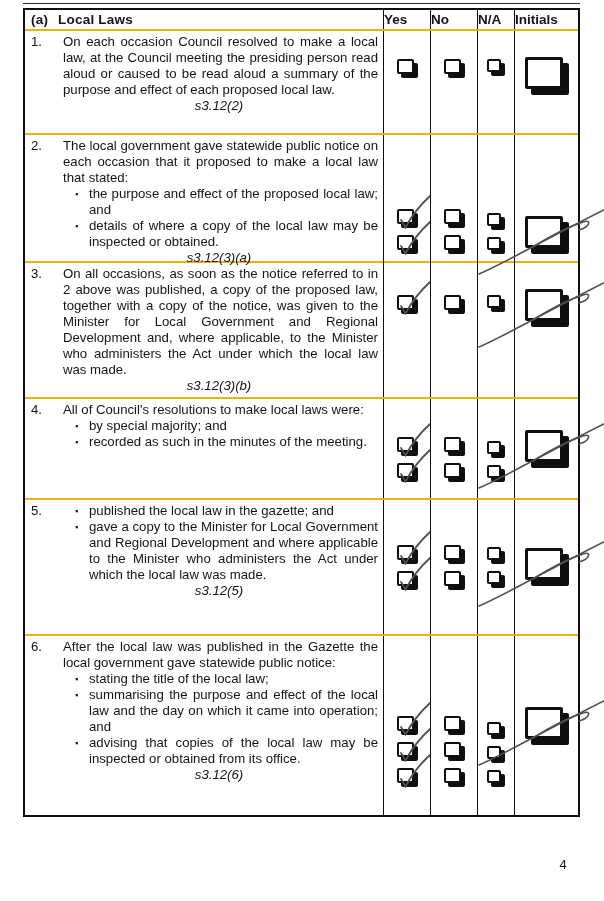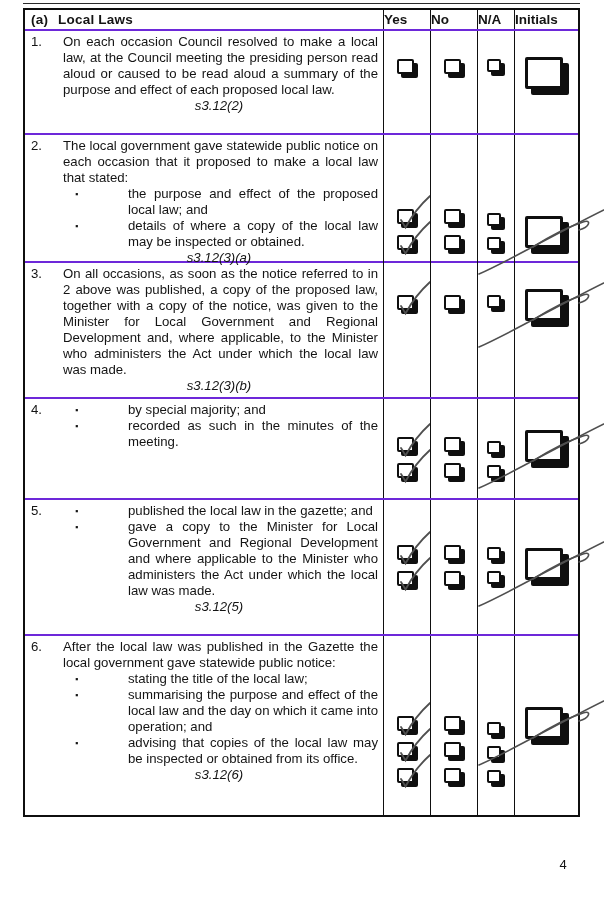--- a/index.html
+++ b/index.html
@@ -22,21 +22,21 @@
     background:#2a2a2a;
   }
   .checklist{
     position:absolute;left:23px;top:8px;width:557px;
     border:2px solid #0f0f0f;
     background:var(--paper);
   }
   .trow{
     display:grid;
     grid-template-columns:358px 47px 47px 37px 1fr;
-    border-bottom:2px solid #6d28d9;
+    border-bottom:2px solid #eab308;
   }
   .trow:last-child{border-bottom:none;}
   .hrow{height:21px;}
   .r1{height:104px;}
   .r2{height:128px;}
   .r3{height:136px;}
   .r4{height:101px;}
   .r5{height:136px;}
   .r6{height:179px;}
   .cell{border-left:1px solid #0f0f0f;overflow:visible;}
@@ -55,21 +55,21 @@
     display:flex;align-items:flex-start;
     padding:3px 5px 0 6px;
     font-size:13.2px;line-height:16px;
   }
   .qnum{width:32px;flex-shrink:0;}
   .qbody{flex:1;}
   .intro{margin:0;text-align:justify;}
   .blist{margin:0;padding:0;list-style:none;}
   .bitem{display:flex;}
   .bmark{width:26px;padding-left:12px;flex-shrink:0;font-size:9px;line-height:16px;}
-  .btext{flex:1;text-align:justify;margin-left:39px;}
+  .btext{flex:1;text-align:justify;}
   .ref{text-align:center;font-style:italic;padding-right:3px;}
   
   .ccell,.icell{
     display:flex;flex-direction:column;align-items:center;
     justify-content:center;gap:7px;position:relative;
   }
   .cbwrap{position:relative;display:block;width:21px;height:19px;}
   .cb{
     width:17px;height:15px;background:#fff;
     border:2px solid #0f0f0f;border-radius:2px;
@@ -242,20 +242,21 @@
                 <path d="M2,74 C40,57 88,28 141,3"></path>
                 <path d="M56,47 C76,34 94,26 106,22 C115,19 113,27 102,30"></path>
               </svg>
             </span>
           </div>
         </div>
         <div class="trow r4">
           <div class="cell qcell">
             <div class="qnum">4.</div>
             <div class="qbody">
+              <p class="intro">All of Council's resolutions to make local laws were:</p>
               <ul class="blist">
                 <li class="bitem">
                   <span class="bmark">▪</span>
                   <span class="btext">by special majority; and</span>
                 </li>
                 <li class="bitem">
                   <span class="bmark">▪</span>
                   <span class="btext">recorded as such in the minutes of the meeting.</span>
                 </li>
               </ul>

